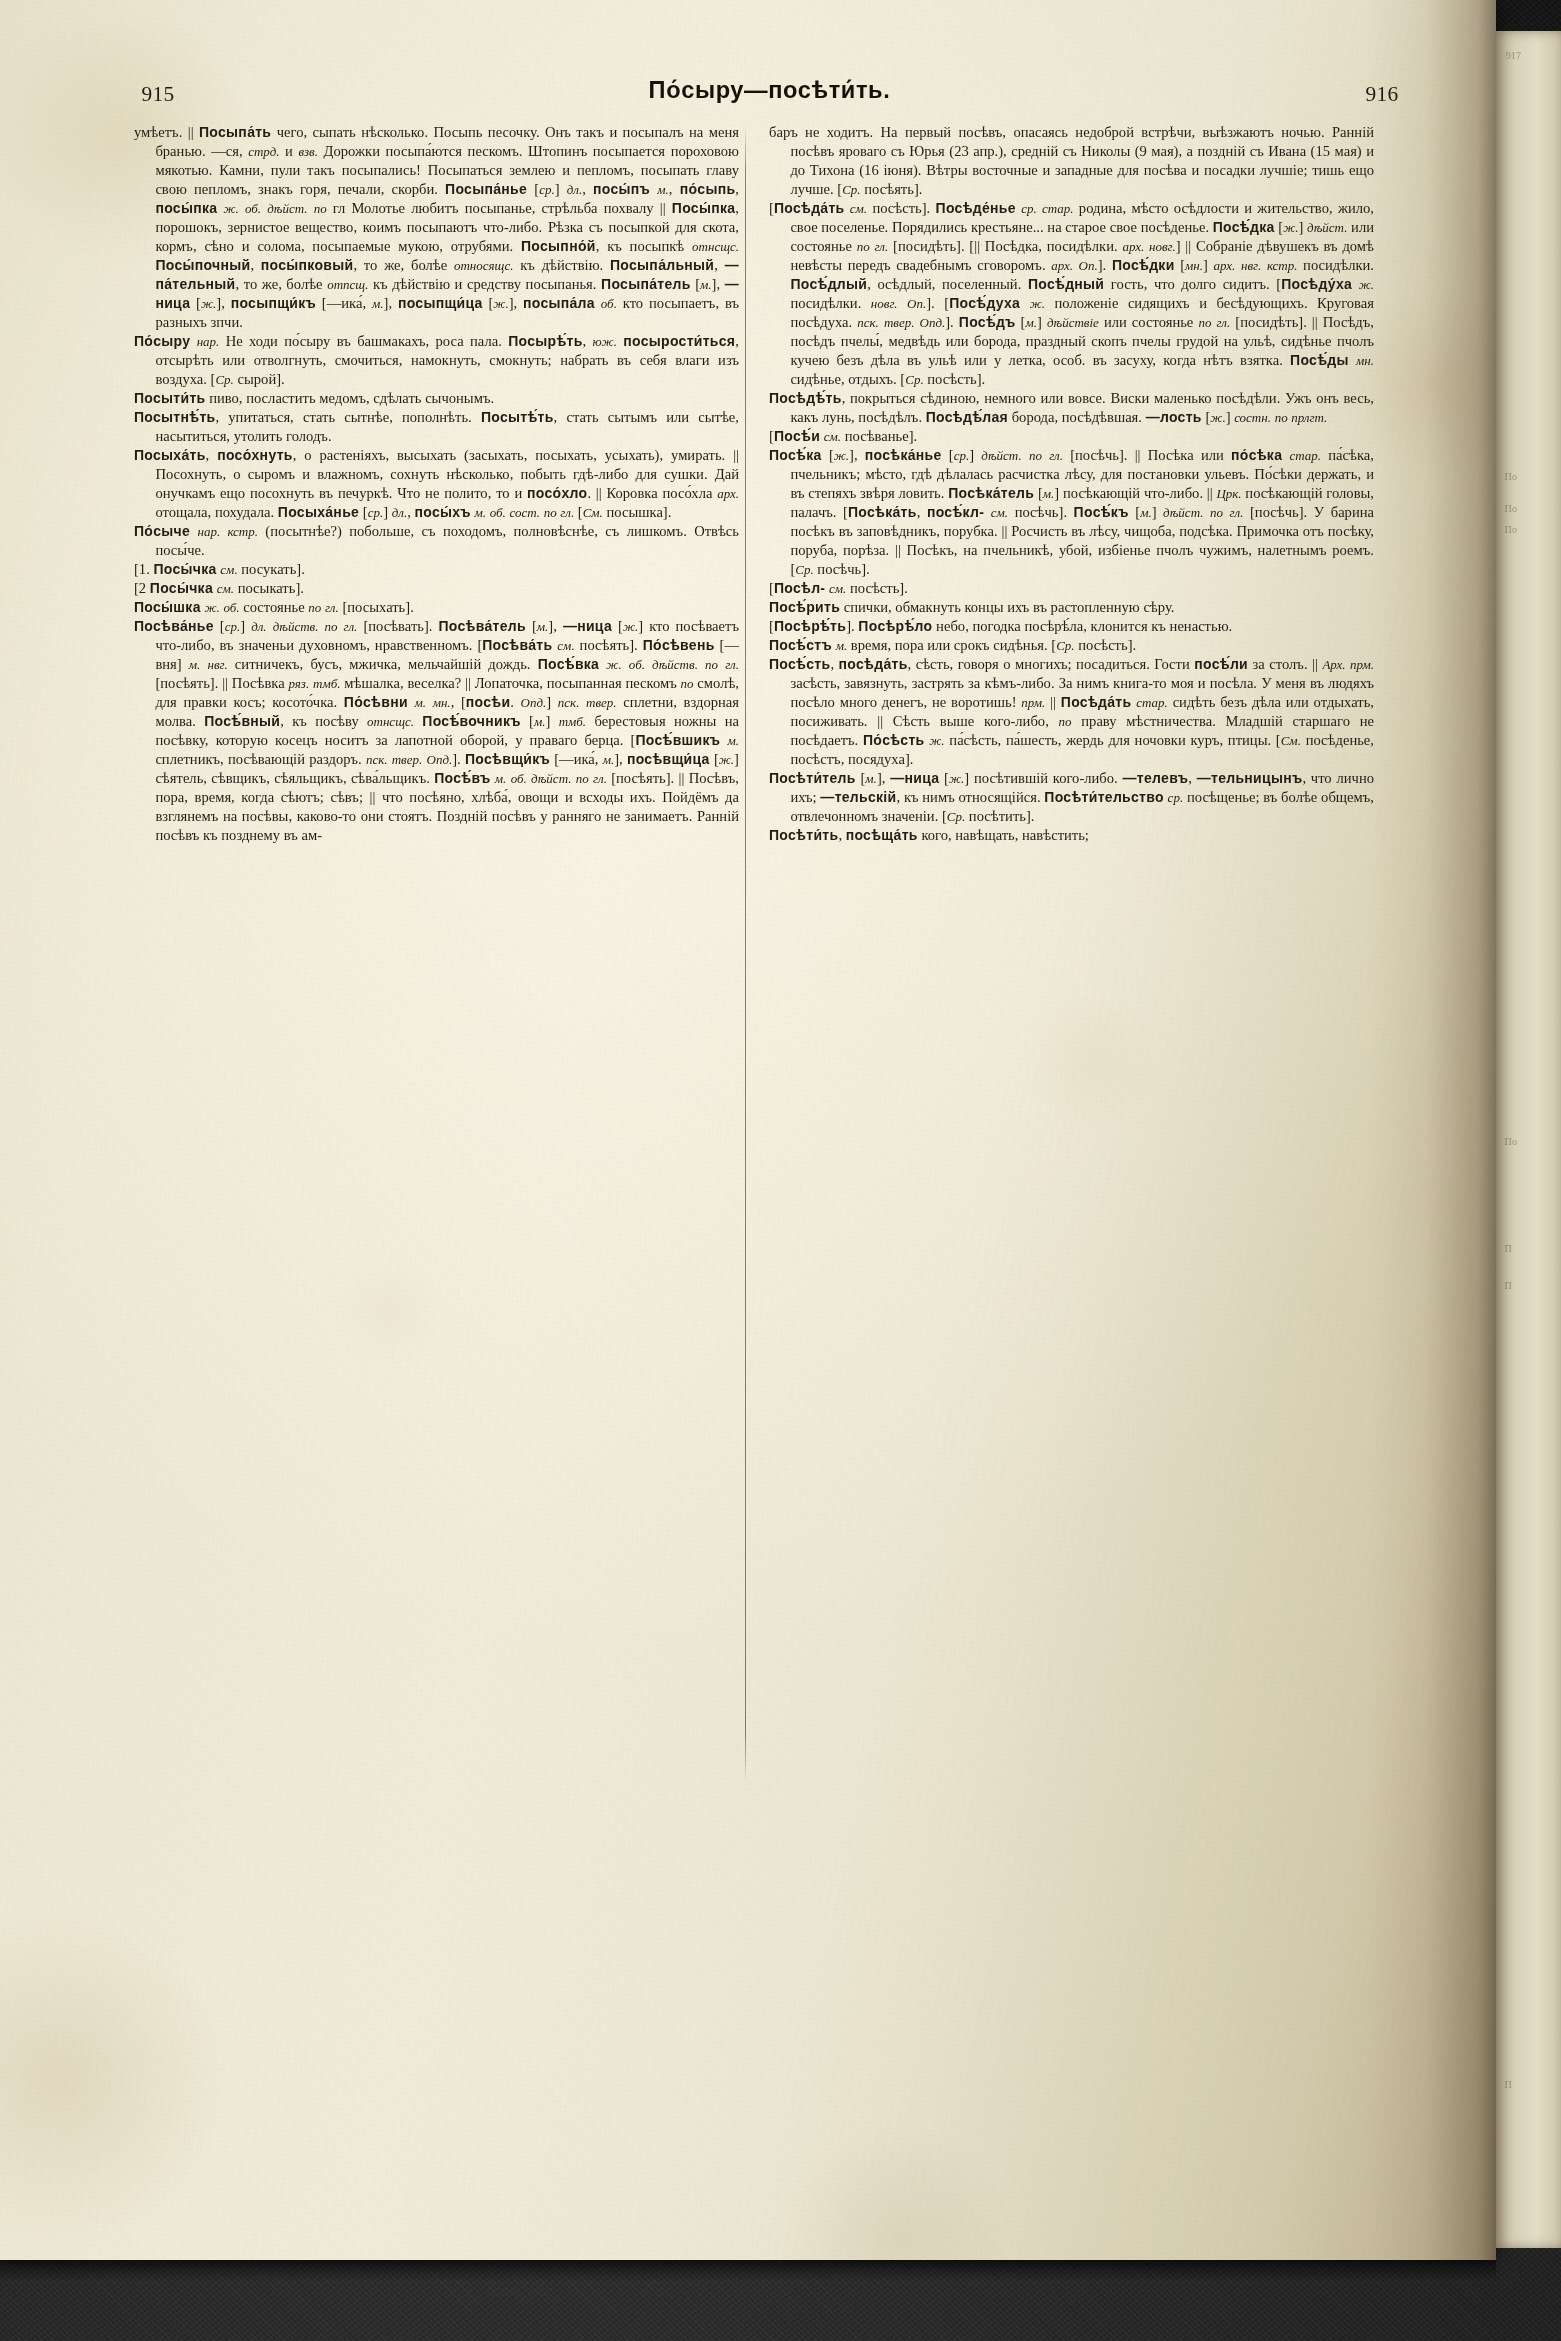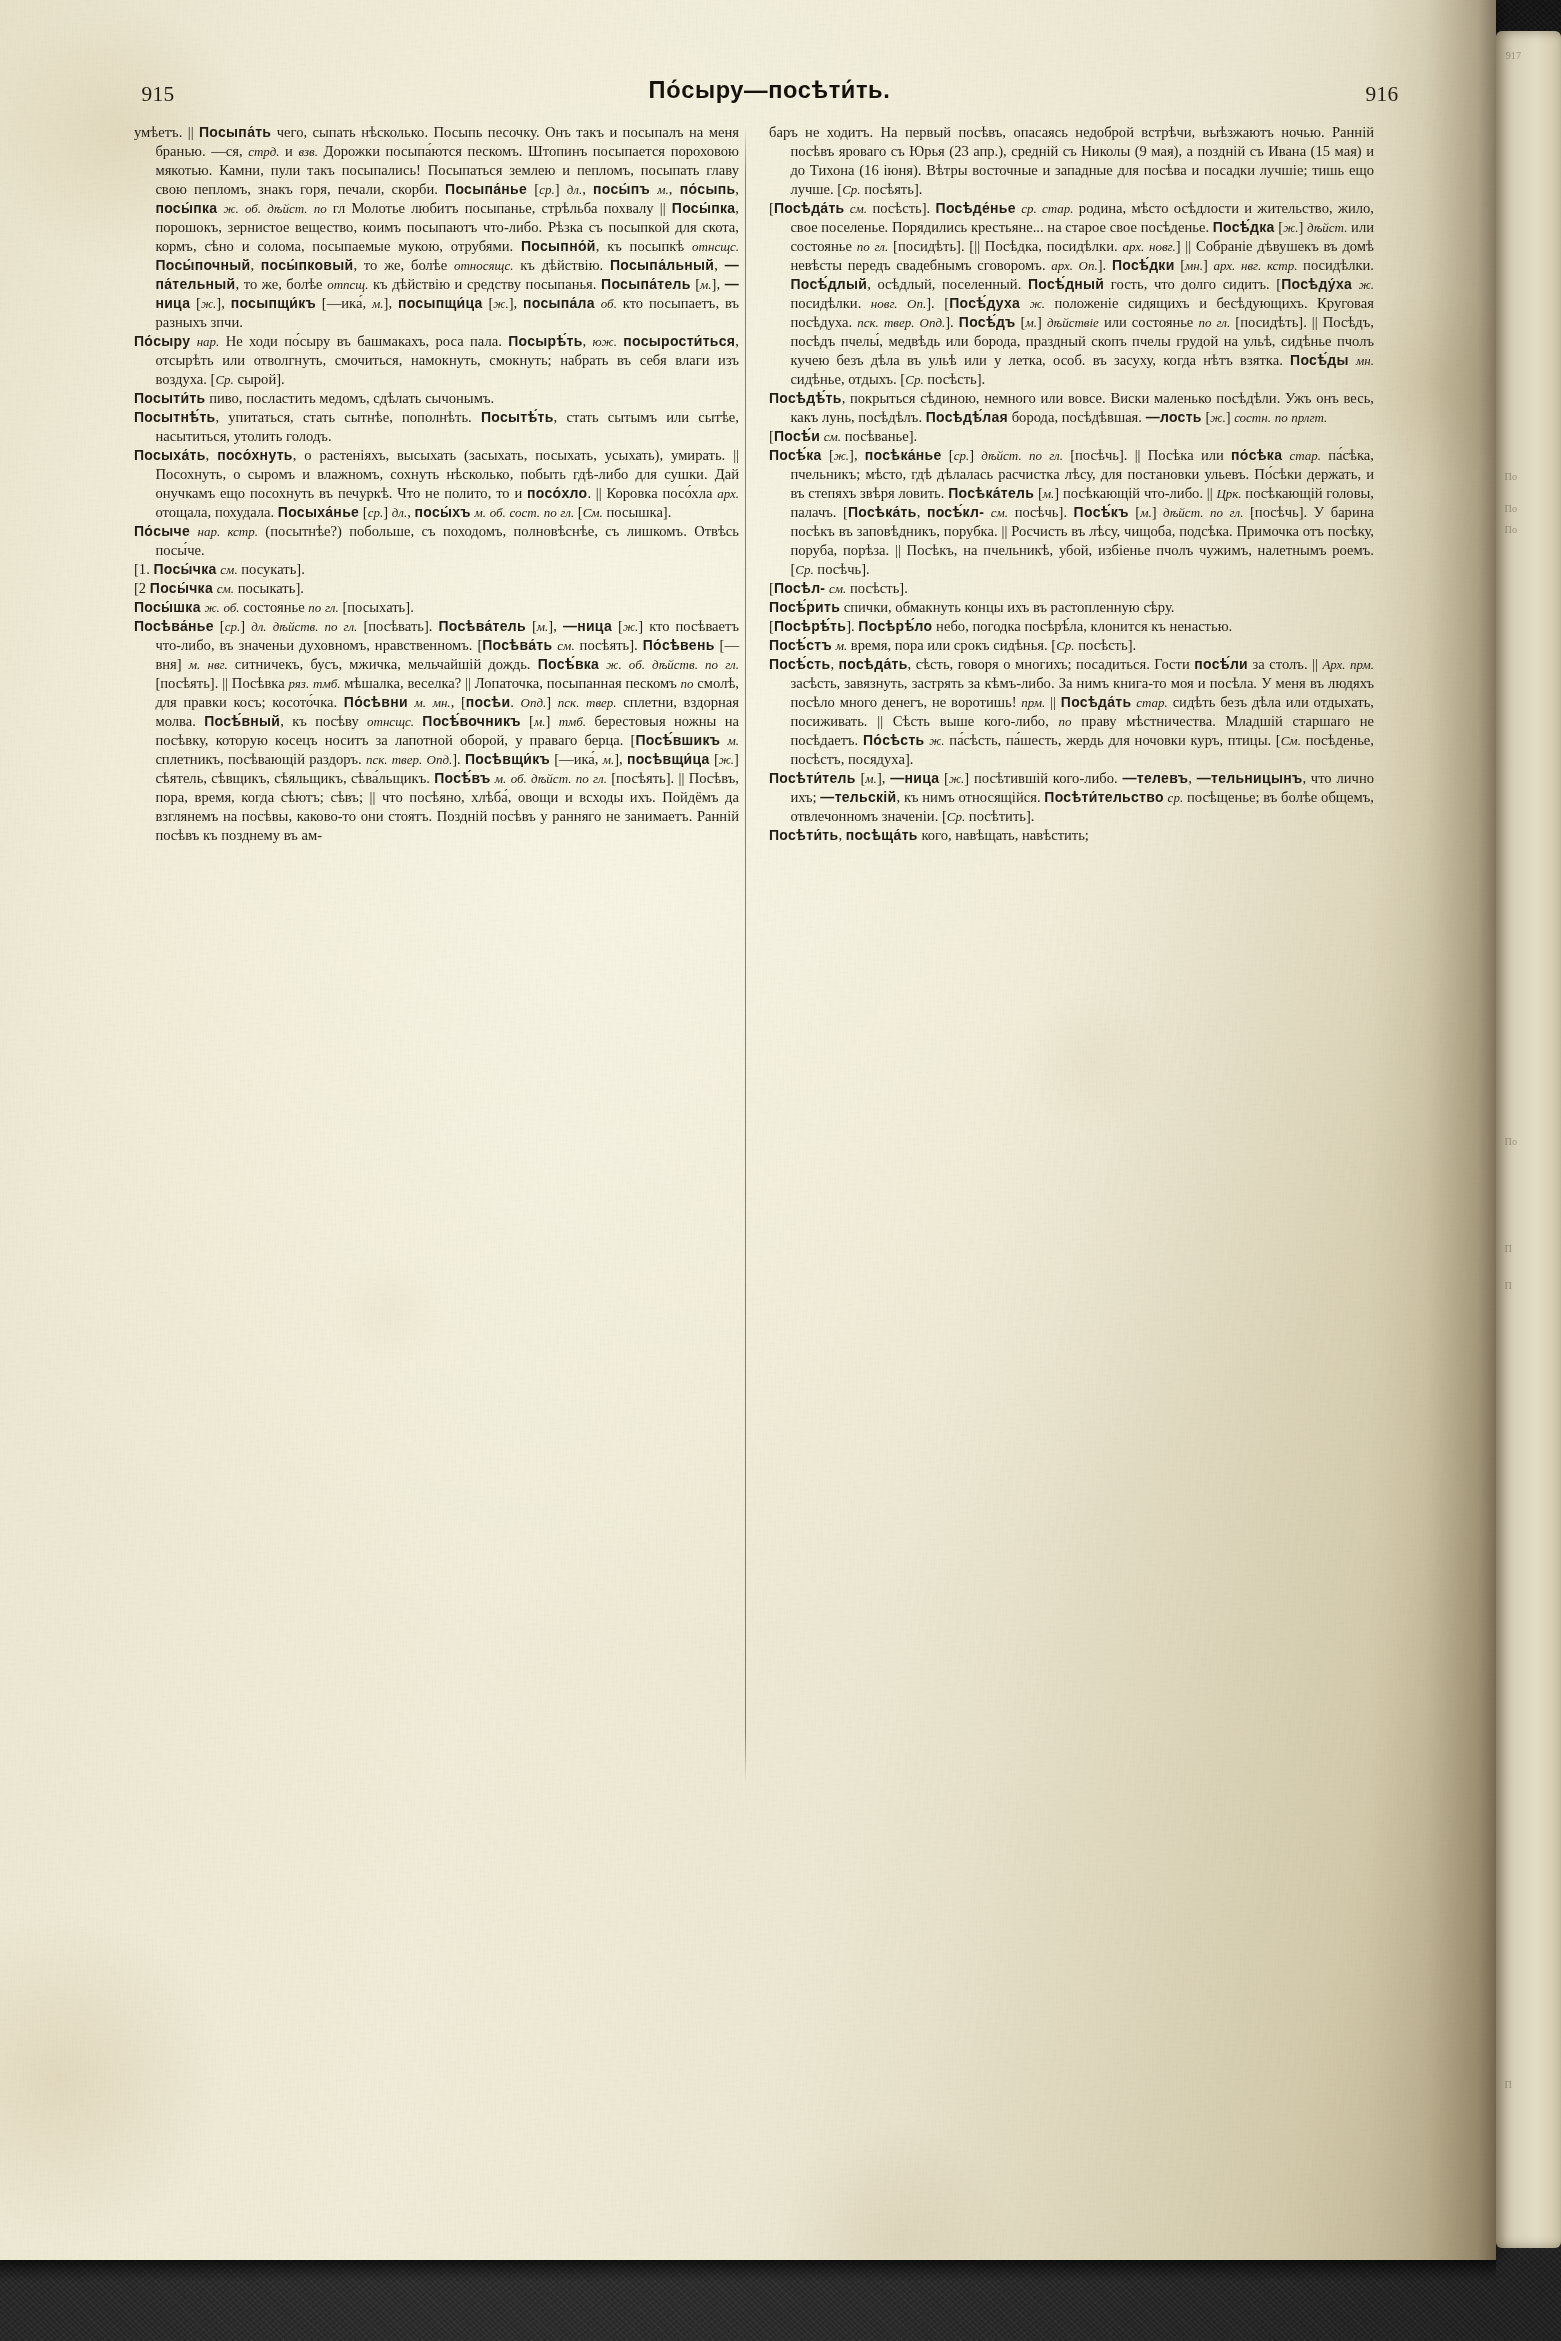--- a/index.html
+++ b/index.html
@@ -77,21 +77,20 @@
     pointer-events: none;
     background: linear-gradient(90deg, rgba(120,100,62,0) 0%, rgba(120,100,62,.10) 45%, rgba(92,74,44,.36) 86%, rgba(60,46,26,.55) 100%);
   }
   #next-page {
     position: absolute;
     left: 1496px; top: 31px;
     width: 65px; height: 2217px;
     background: linear-gradient(90deg, #b9b096 0%, #d7d0b8 28%, #e3ddc6 62%, #cfc7ab 100%);
     box-shadow: inset 4.3px 0 11.8px rgba(60,46,26,.45);
     overflow: hidden;
-    border-radius: 6px;
   }
   #next-page .ghost {
     position: absolute;
     color: rgba(60,52,36,.40);
     font-size: 10.2px;
     font-family: "Liberation Serif", serif;
     white-space: nowrap;
   }
   #bottom-shadow {
     position: absolute;

